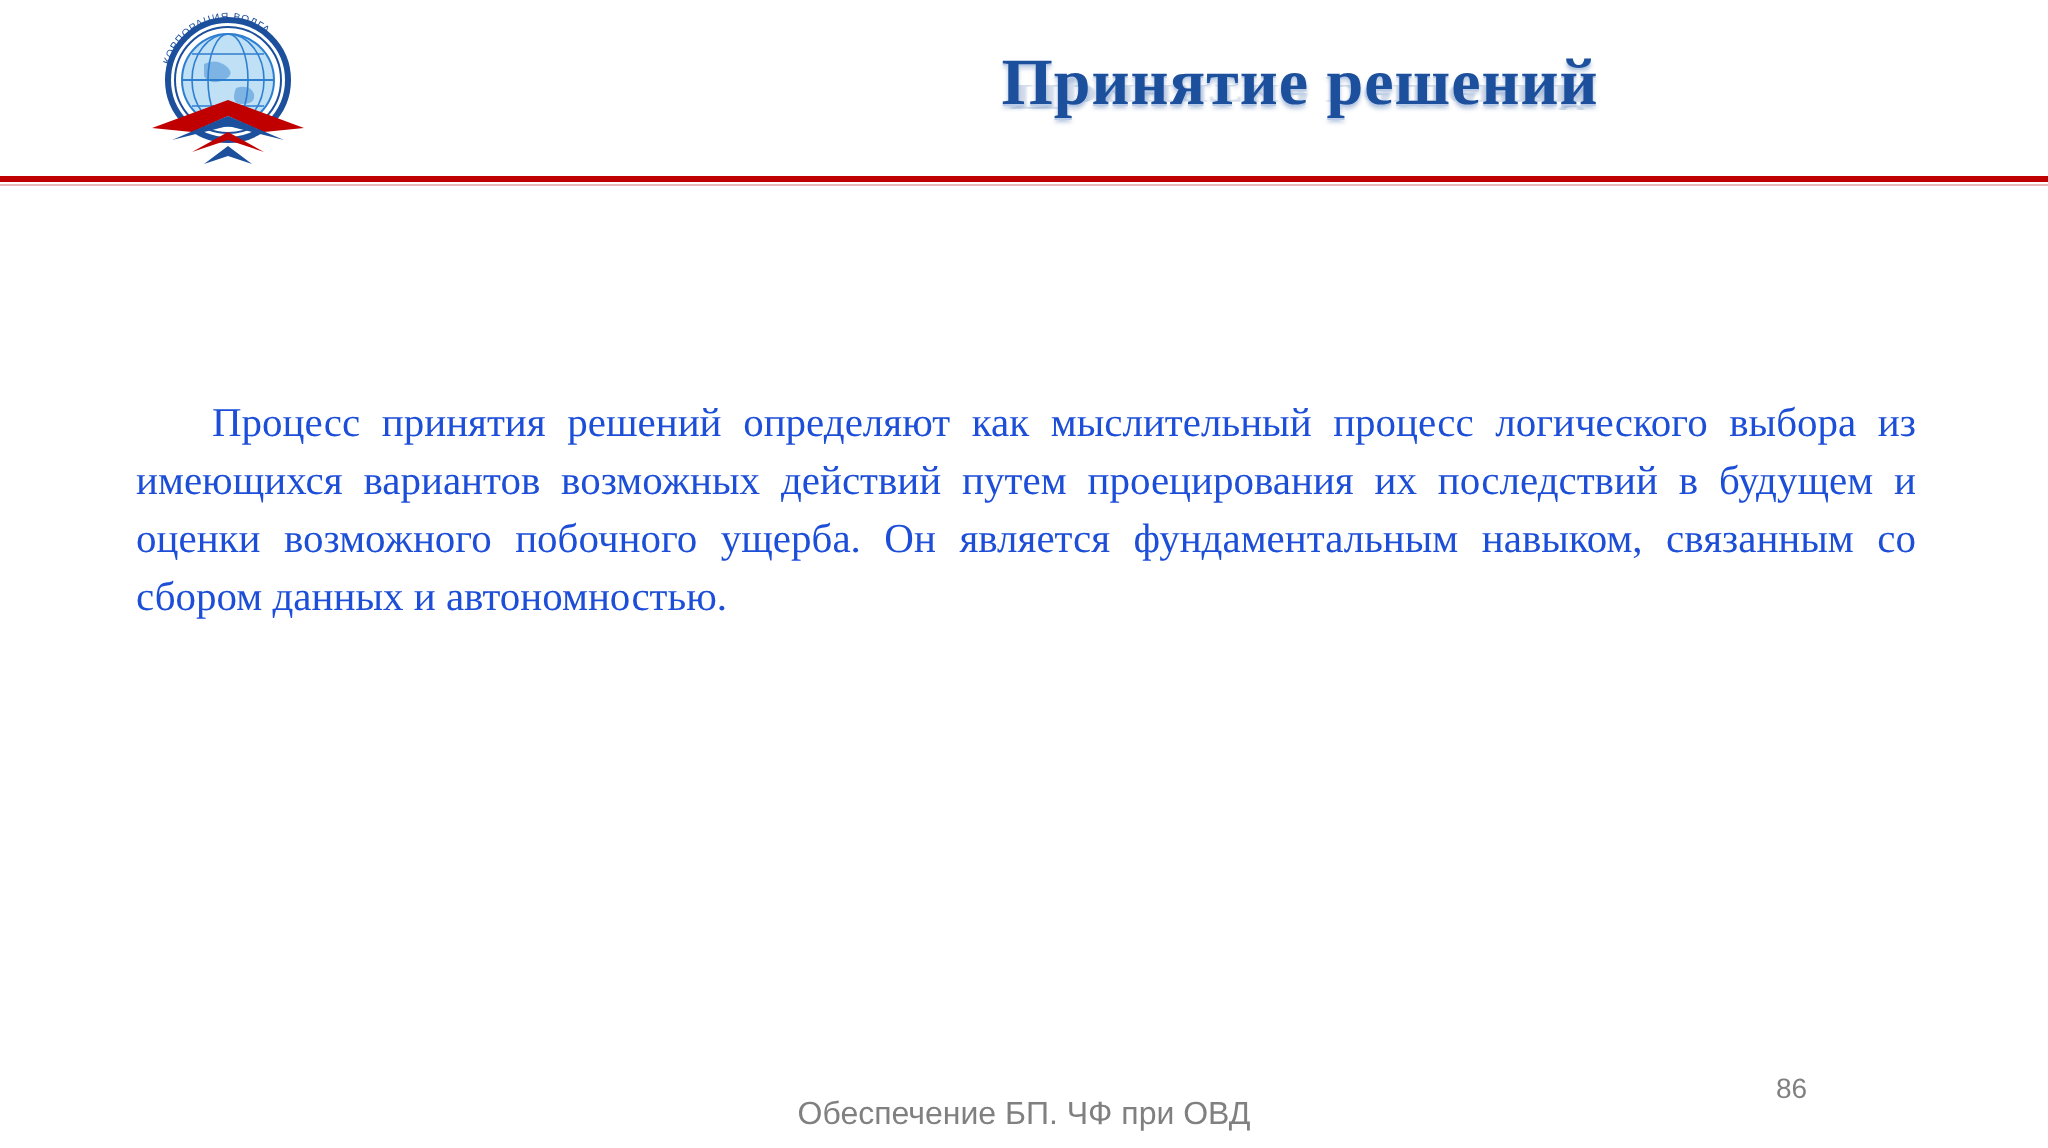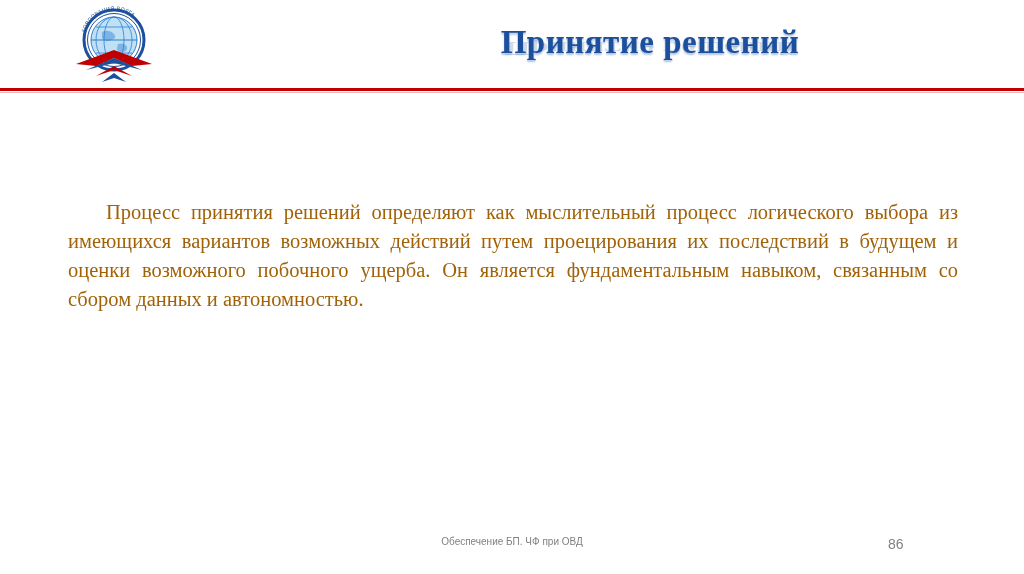--- a/index.html
+++ b/index.html
@@ -85,34 +85,34 @@
 
   
   .body-text {
     position: absolute;
     left: 68px;
     top: 198px;
     width: 890px;
     font-family: "Liberation Serif", serif;
     font-size: 20.5px;
     line-height: 1.42;
-    color: #a16207;
+    color: #1d4ed8;
     text-align: justify;
     text-indent: 38px;
     hyphens: none;
   }
 
   
   .footer-text {
     position: absolute;
     left: 0;
-    top: 536px;
+    top: 549px;
     width: 1024px;
     text-align: center;
-    font-size: 10px;
+    font-size: 16px;
     color: #808080;
     font-family: "Liberation Sans", sans-serif;
   }
   .footer-page {
     position: absolute;
     left: 888px;
     top: 536px;
     width: 60px;
     text-align: left;
     font-size: 14px;

